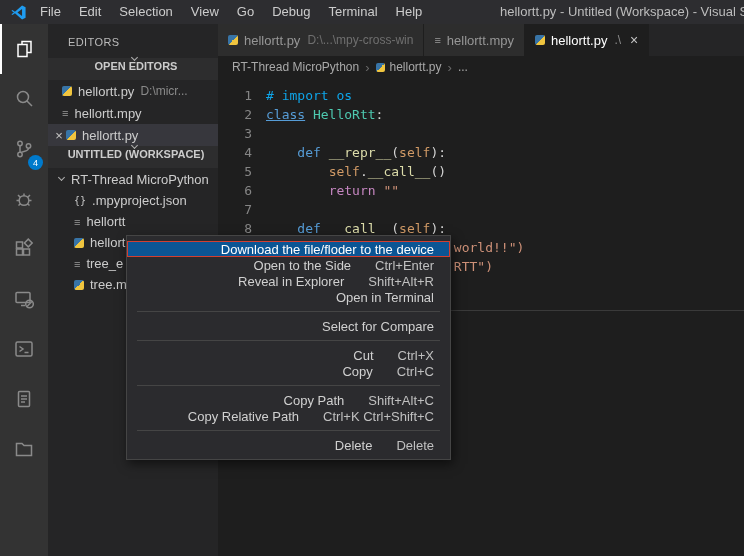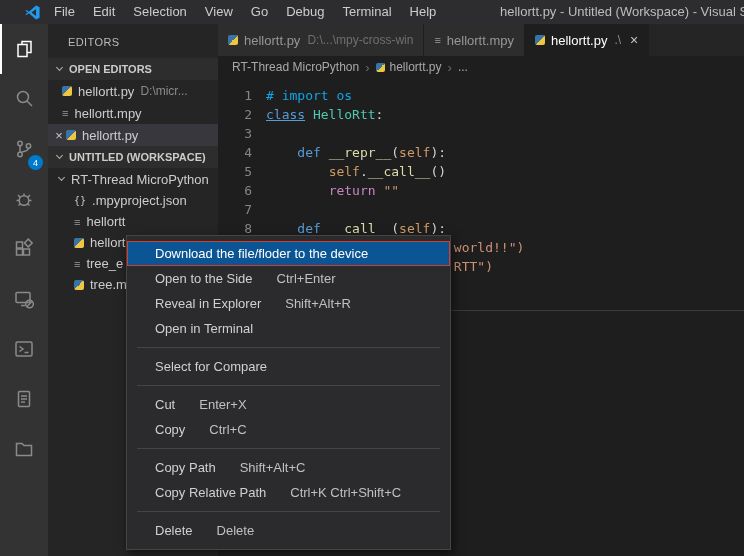--- a/index.html
+++ b/index.html
@@ -2,42 +2,42 @@
 <html><head>
 <meta charset="utf-8">
 <style>
   html,body{margin:0;padding:0;background:#111;}
   *{box-sizing:border-box;}
   .screen{position:relative;width:744px;height:556px;overflow:hidden;background:#1e1e1e;
           font-family:"Liberation Sans",sans-serif;color:#cccccc;font-size:13px;}
 
   
   .titlebar{position:absolute;left:0;top:0;width:744px;height:24px;background:#2d2d30;
-            display:flex;align-items:center;padding-left:24px;z-index:3;}
+            display:flex;align-items:center;padding-left:10px;z-index:3;}
   .vslogo{width:17px;height:17px;margin-right:4px;display:flex;align-items:center;}
   .menu-item{padding:0 9px;line-height:24px;color:#cccccc;cursor:default;}
   .win-title{position:absolute;left:500px;top:0;line-height:24px;white-space:nowrap;color:#bdbdbd;}
 
   
   .main{position:absolute;left:0;top:24px;width:744px;height:532px;display:flex;}
 
   
   .activitybar{width:48px;background:#333333;display:flex;flex-direction:column;align-items:stretch;}
   .ab-item{position:relative;height:50px;display:flex;align-items:center;justify-content:center;
            color:#8a8a8a;cursor:pointer;}
   .ab-item.active{color:#ffffff;box-shadow:inset 2px 0 0 #ffffff;}
   .ab-item svg{width:24px;height:24px;stroke:currentColor;fill:none;stroke-width:1.5;}
   .ab-badge{position:absolute;right:5px;bottom:4px;width:15px;height:15px;border-radius:50%;
             background:#007acc;color:#fff;font-size:9px;display:flex;align-items:center;justify-content:center;}
 
   
   .sidebar{width:170px;background:#252526;overflow:hidden;}
   .sb-title{padding:12px 0 10px 20px;font-size:11px;letter-spacing:.4px;color:#bbbbbb;}
   .sb-header{height:22px;display:flex;align-items:center;padding-left:6px;font-size:11px;
-             font-weight:bold;color:#cccccc;background:#2d2d2e;cursor:pointer;}
+             font-weight:bold;color:#cccccc;background:#2d2d2e;cursor:pointer;flex-direction:column;}
   .chev{display:inline-block;width:5px;height:5px;border-right:1px solid #b0b0b0;
         border-bottom:1px solid #b0b0b0;transform:rotate(45deg);margin:-3px 7px 0 3px;flex:none;}
   .row{height:22px;display:flex;align-items:center;padding-left:14px;white-space:nowrap;cursor:pointer;}
   .row.selected{background:#37373d;padding-left:4px;}
   .row .close-x{width:14px;color:#c5c5c5;font-size:13px;text-align:center;margin-right:0;}
   .fileicon{flex:none;margin-right:6px;}
   .pyicon{display:inline-block;width:10px;height:10px;border-radius:2px;
           background:linear-gradient(135deg,#3874a6 50%,#f0c53f 50%);}
   .mpyicon{color:#9a9a9a;font-size:11px;line-height:10px;}
   .jsonicon{color:#c5c5c5;font-size:10px;font-family:"DejaVu Sans Mono",monospace;}
@@ -68,21 +68,21 @@
   .ln{flex:none;width:34px;text-align:right;margin-right:14px;color:#858585;}
   .cm{color:#0ea5e9;} .kw{color:#569cd6;} .u{text-decoration:underline;}
   .ty{color:#4ec9b0;} .fn{color:#dcdcaa;} .pm{color:#d19a66;}
   .ct{color:#c586c0;} .st{color:#ce9178;} .pl{color:#d4d4d4;}
 
   .editor-divider{position:absolute;left:0;top:286px;width:100%;height:1px;background:#3a3a3a;}
 
   
   .ctxmenu{position:absolute;left:126px;top:235px;width:325px;z-index:10;background:#2b2b2e;
            border:1px solid #454545;box-shadow:2px 4px 10px rgba(0,0,0,.55);padding:5px 0 6px 0;}
-  .ctx-item{height:25px;display:flex;align-items:center;justify-content:flex-start;
+  .ctx-item{height:16px;display:flex;align-items:center;justify-content:flex-end;
             padding:0 16px 0 28px;color:#d0d0d0;cursor:pointer;white-space:nowrap;}
   .ctx-item.hl{background:#0b5594;color:#ffffff;outline:1px solid #d23f31;outline-offset:-1px;}
   .ctx-shortcut{color:#c0c0c0;margin-left:24px;}
   .ctx-sep{border-top:1px solid #454545;margin:6px 10px;}
 </style>
 </head>
 <body>
 
 <div class="screen">
 
@@ -310,21 +310,21 @@
     <div class="ctx-item">
       <span>Open in Terminal</span>
     </div>
     <div class="ctx-sep"></div>
     <div class="ctx-item">
       <span>Select for Compare</span>
     </div>
     <div class="ctx-sep"></div>
     <div class="ctx-item">
       <span>Cut</span>
-      <span class="ctx-shortcut">Enter+X</span>
+      <span class="ctx-shortcut">Ctrl+X</span>
     </div>
     <div class="ctx-item">
       <span>Copy</span>
       <span class="ctx-shortcut">Ctrl+C</span>
     </div>
     <div class="ctx-sep"></div>
     <div class="ctx-item">
       <span>Copy Path</span>
       <span class="ctx-shortcut">Shift+Alt+C</span>
     </div>

